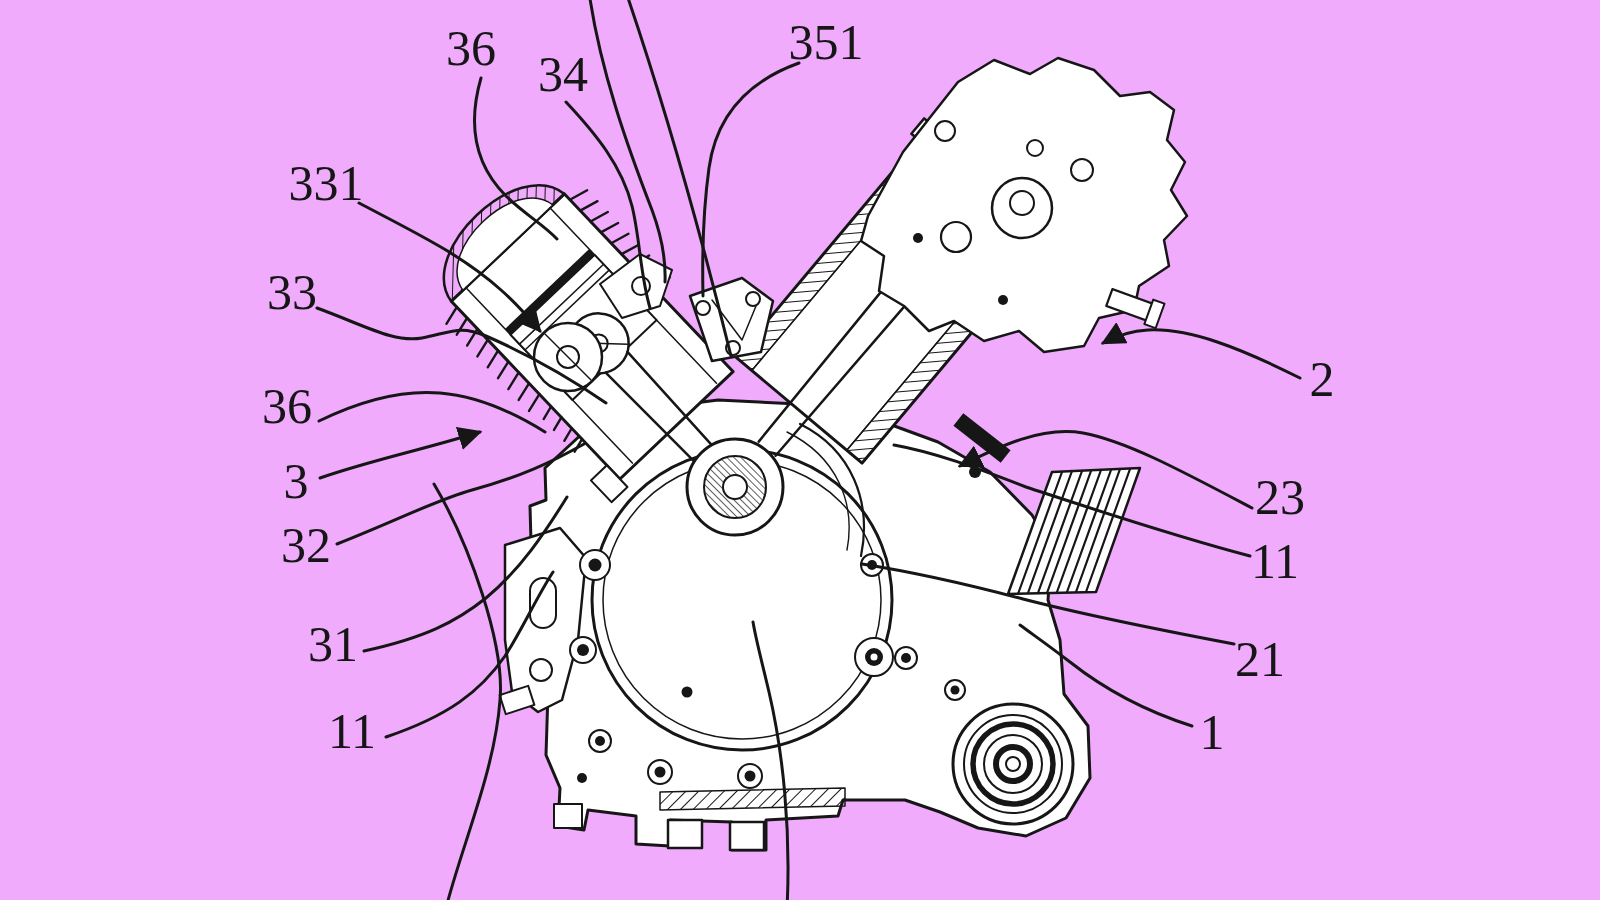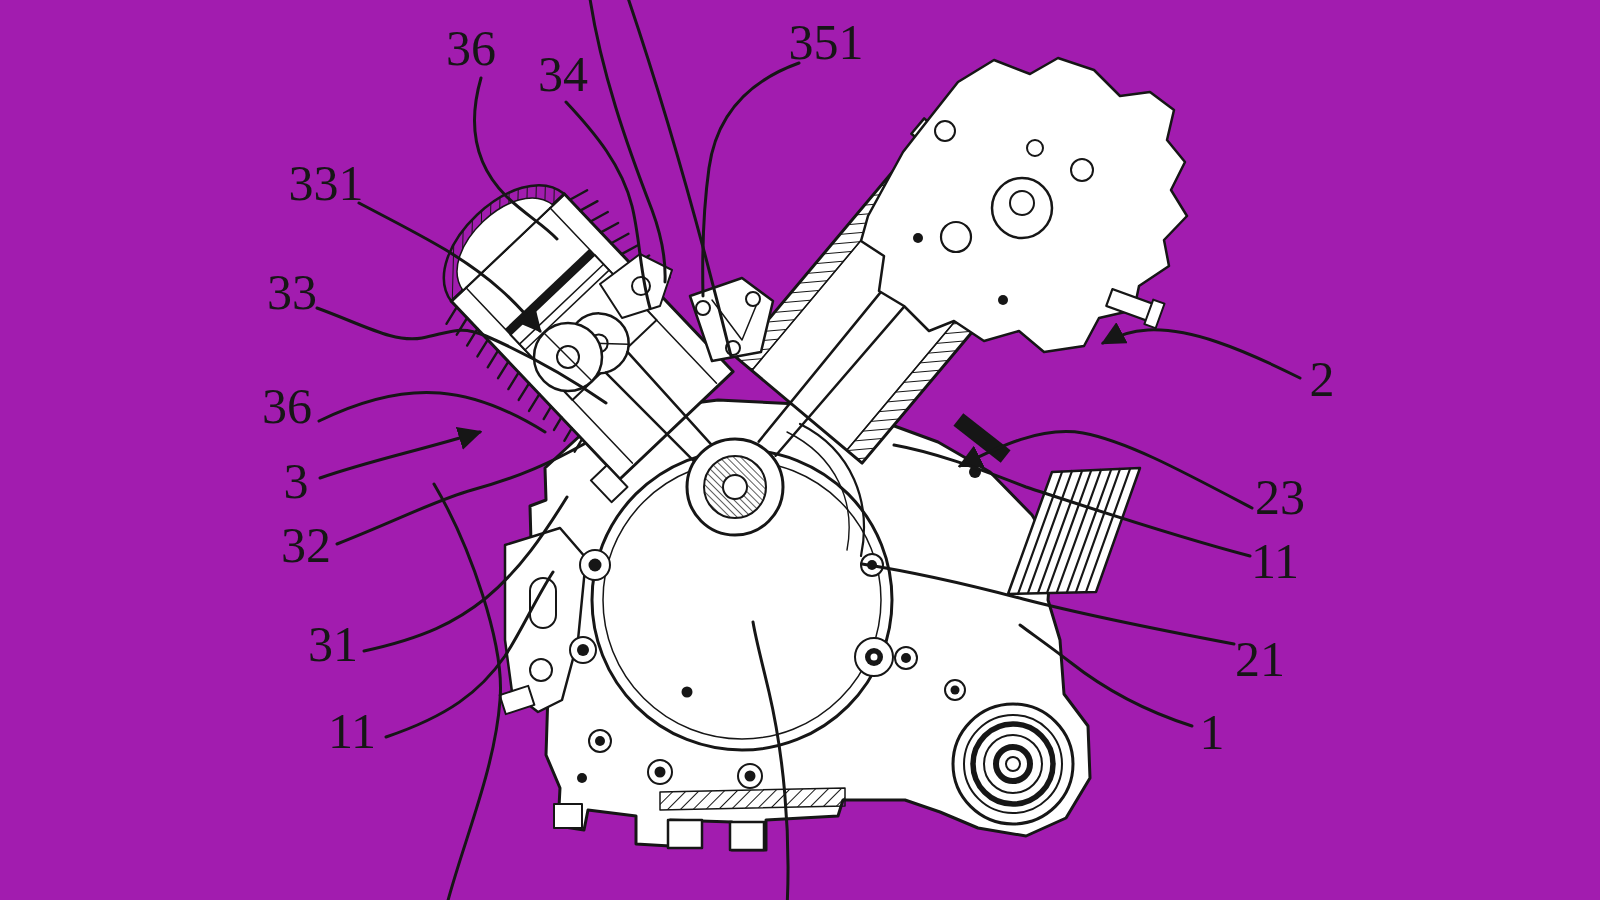--- a/index.html
+++ b/index.html
@@ -1,16 +1,16 @@
 <!DOCTYPE html>
 <html><head>
 <meta charset="utf-8">
 <style>
   html,body{margin:0;padding:0;background:#ffffff;}
-  .stage{position:relative;width:1600px;height:900px;background:#a21caf;overflow:hidden;}
+  .stage{position:relative;width:1600px;height:900px;background:#f0abfc;overflow:hidden;}
   svg{display:block;}
   text.ref-label{
     font-family:"Liberation Serif","DejaVu Serif",serif;
     font-size:50px;
     fill:#161616;
   }
 </style>
 </head>
 <body>
 

